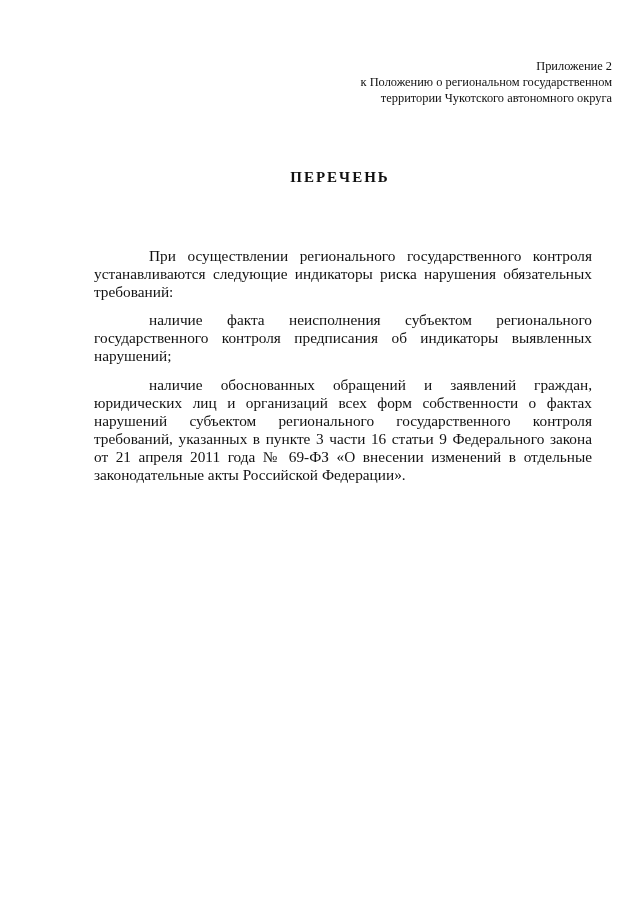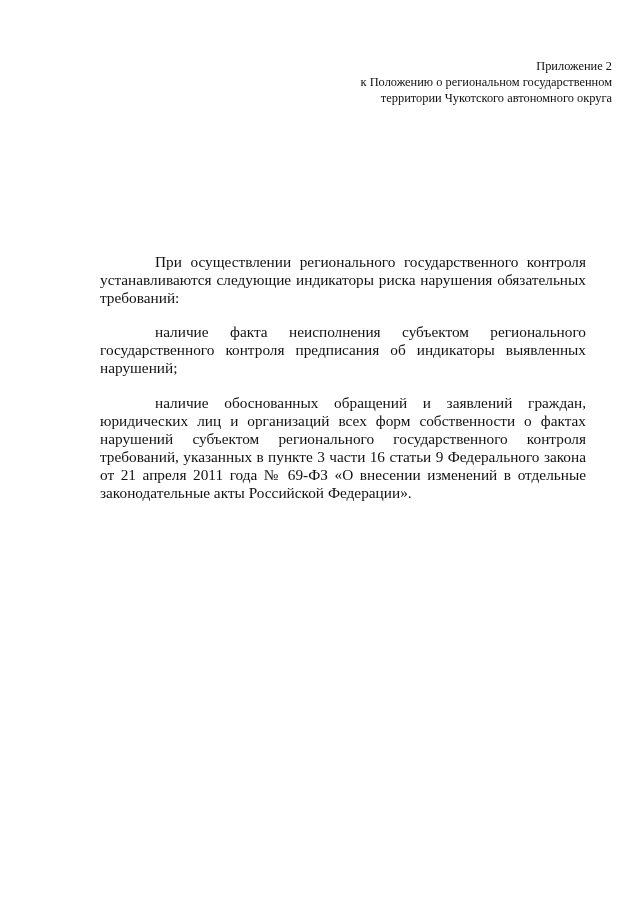--- a/index.html
+++ b/index.html
@@ -46,32 +46,33 @@
       position: absolute;
       left: 84px;
       top: 237px;
       width: 518px;
       font-size: 15.3px;
       line-height: 18.1px;
     }
     .para {
       text-align: justify;
       text-indent: 55px;
-      margin: 16px;
+      margin: 10px;
     }
   </style>
 </head>
 <body>
 
 <div class="appendix">
   <div>Приложение 2</div>
   <div>к Положению о региональном государственном</div>
   <div>территории Чукотского автономного округа</div>
 </div>
 
 <div class="title-block">
+  <div class="title-main">ПЕРЕЧЕНЬ</div>
 </div>
 
 <div class="body-text">
   <p class="para">При осуществлении регионального государственного контроля устанавливаются следующие индикаторы риска нарушения обязательных требований:</p>
   <p class="para">наличие факта неисполнения субъектом регионального государственного контроля предписания об индикаторы выявленных нарушений;</p>
   <p class="para">наличие обоснованных обращений и заявлений граждан, юридических лиц и организаций всех форм собственности о фактах нарушений субъектом регионального государственного контроля требований, указанных в пункте 3 части 16 статьи 9 Федерального закона от 21 апреля 2011 года № 69-ФЗ «О внесении изменений в отдельные законодательные акты Российской Федерации».</p>
 </div>
 
 </body></html>

